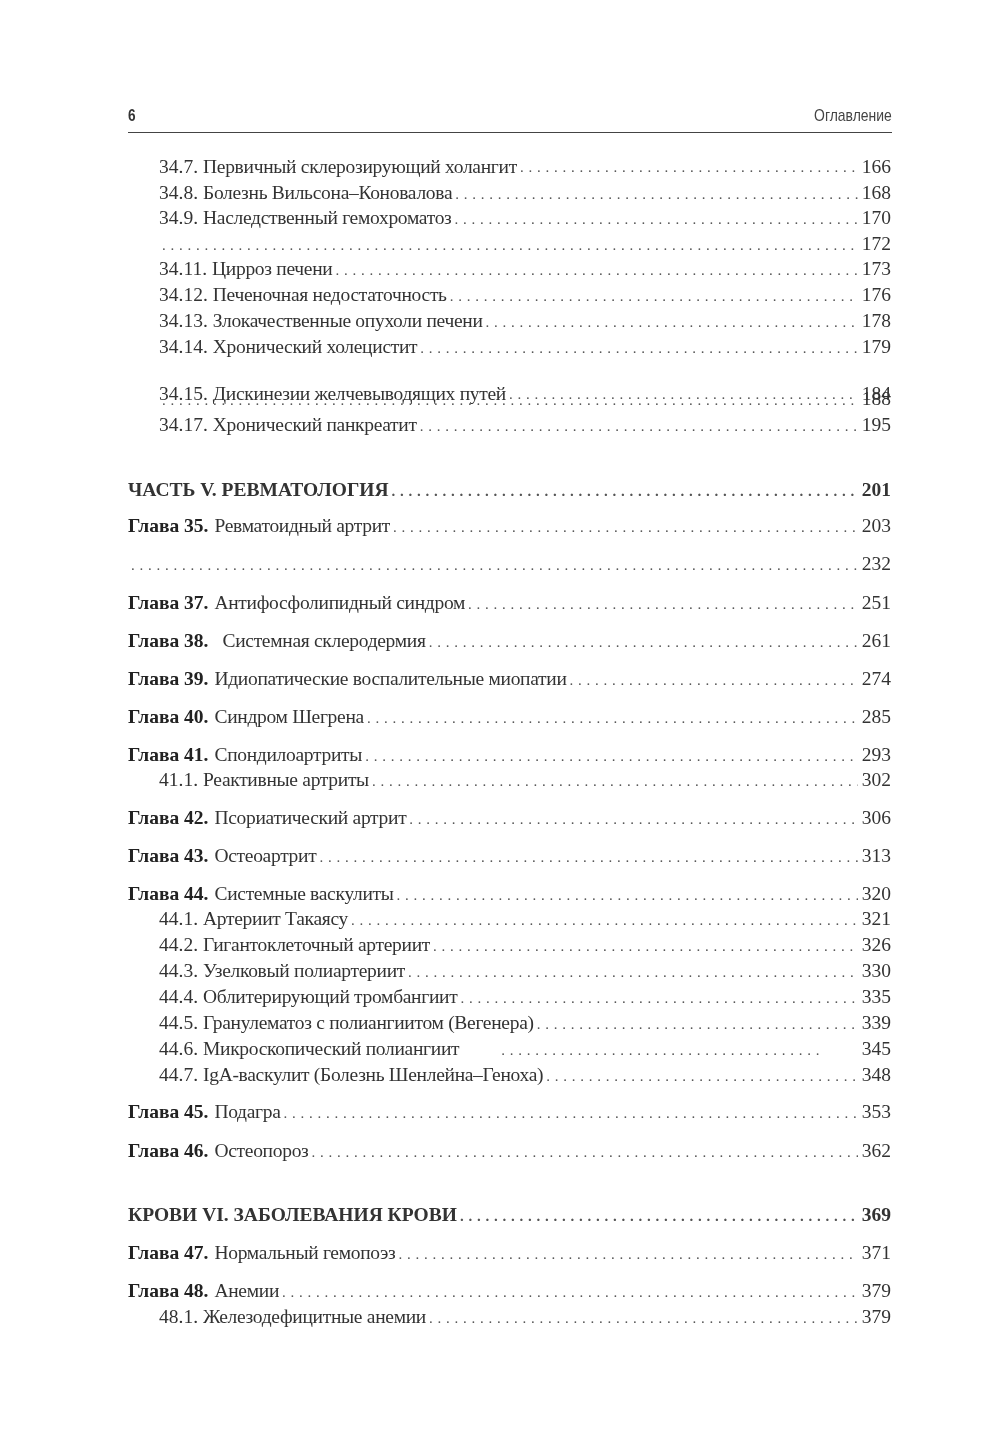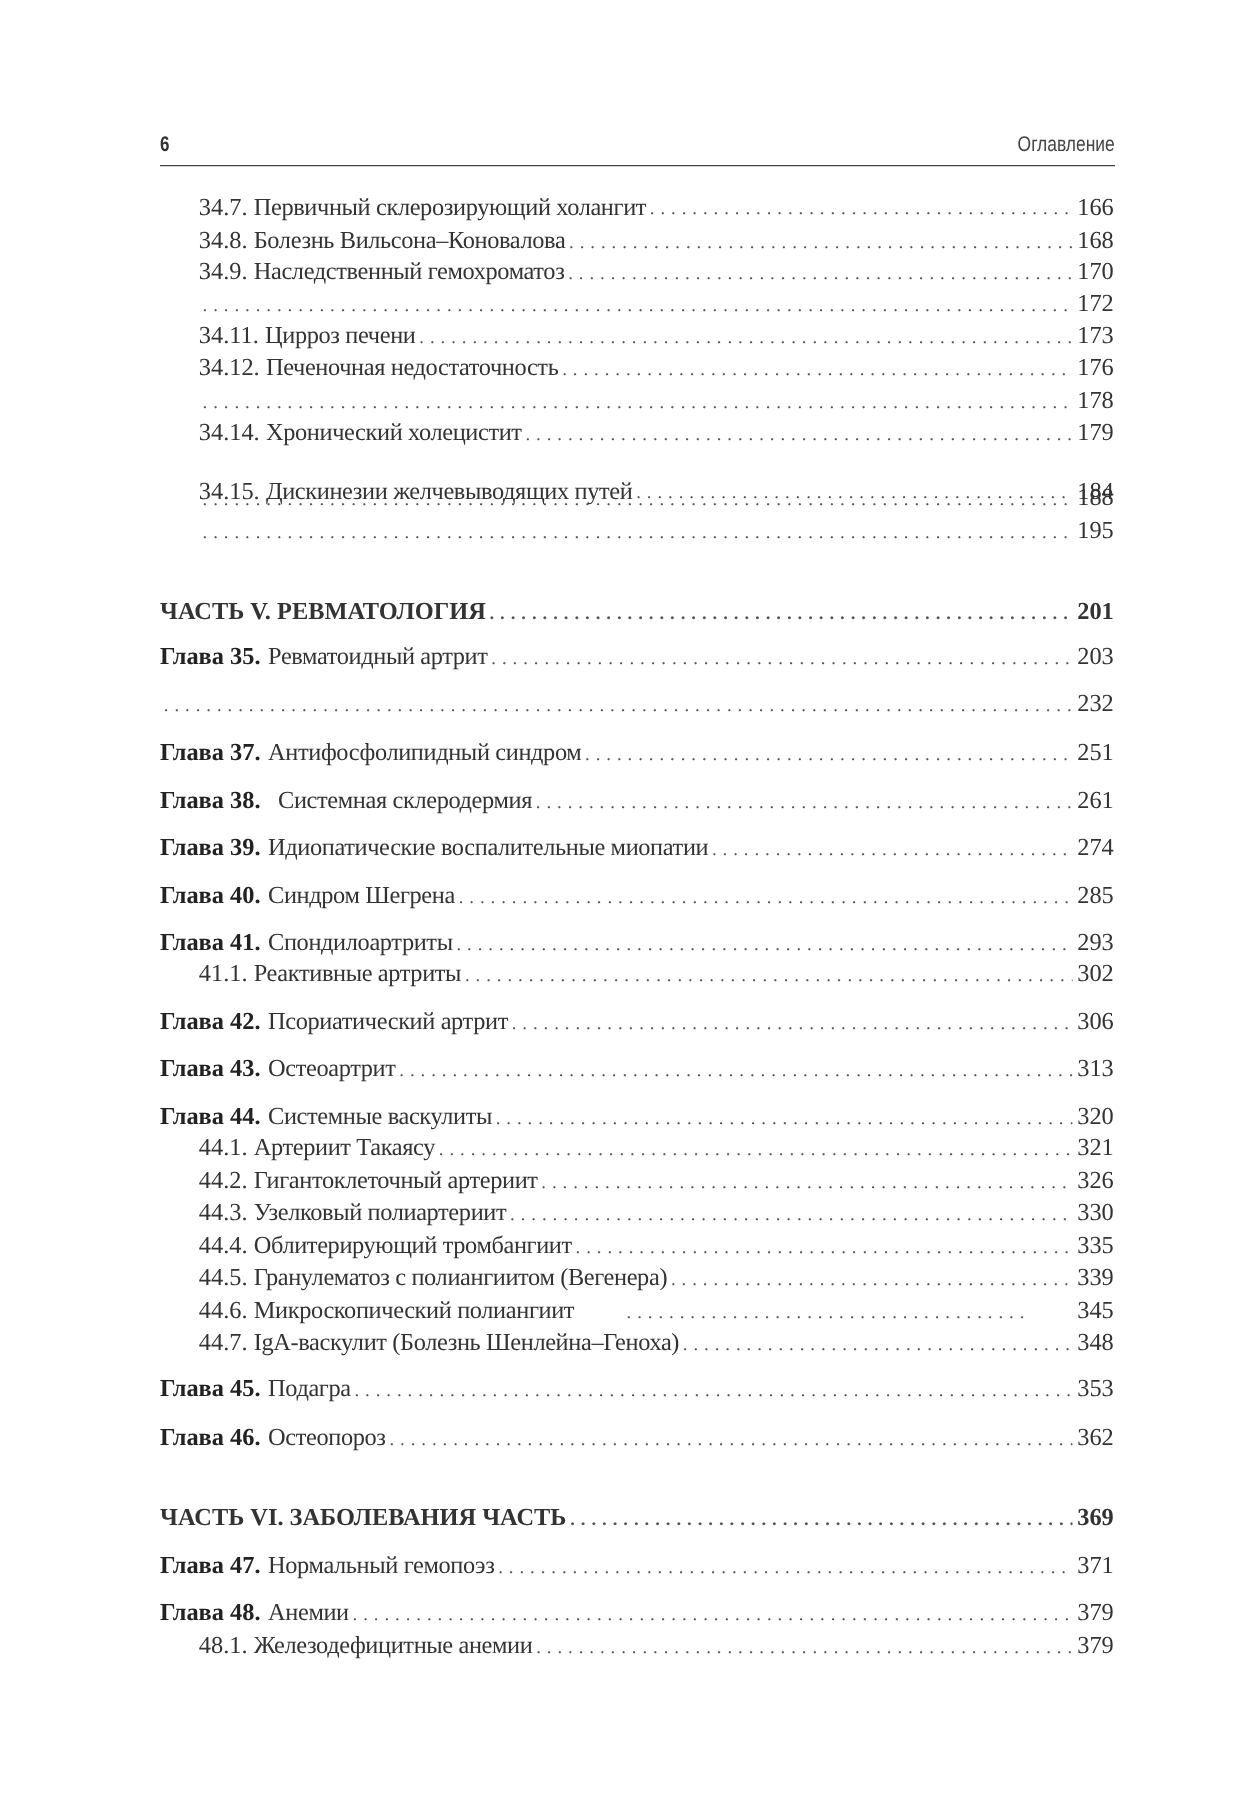--- a/index.html
+++ b/index.html
@@ -51,38 +51,40 @@
     <span class="lbl"><span>34.11.</span><span class="title" style="margin-left: 5px;">Цирроз печени</span></span>
     <span class="leader"></span>
     <span class="pg">173</span>
   </div>
     <div class="row sub" style="top: 283px;">
     <span class="lbl"><span>34.12.</span><span class="title" style="margin-left: 5px;">Печеночная недостаточность</span></span>
     <span class="leader"></span>
     <span class="pg">176</span>
   </div>
     <div class="row sub" style="top: 309px;">
+    <span class="lbl"><span>34.13.</span><span class="title" style="margin-left: 5px;">Злокачественные опухоли печени</span></span>
     <span class="leader"></span>
     <span class="pg">178</span>
   </div>
     <div class="row sub" style="top: 335px;">
     <span class="lbl"><span>34.14.</span><span class="title" style="margin-left: 5px;">Хронический холецистит</span></span>
     <span class="leader"></span>
     <span class="pg">179</span>
   </div>
     <div class="row sub" style="top: 382px; align-items: center;">
     <span class="lbl"><span>34.15.</span><span class="title" style="margin-left: 5px;">Дискинезии желчевыводящих путей</span></span>
     <span class="leader"></span>
     <span class="pg">184</span>
   </div>
     <div class="row sub" style="top: 387px;">
     <span class="leader"></span>
     <span class="pg">188</span>
   </div>
     <div class="row sub" style="top: 413px;">
+    <span class="lbl"><span>34.17.</span><span class="title" style="margin-left: 5px;">Хронический панкреатит</span></span>
     <span class="leader"></span>
     <span class="pg">195</span>
   </div>
     <div class="row part" style="top: 478px;">
     <span class="lbl"><span class="title">ЧАСТЬ V. РЕВМАТОЛОГИЯ</span></span>
     <span class="leader"></span>
     <span class="pg">201</span>
   </div>
     <div class="row chapter" style="top: 514px;">
     <span class="lbl"><b class="num">Глава 35.</b><span class="title" style="margin-left: 6px;">Ревматоидный артрит</span></span>
@@ -177,21 +179,21 @@
     <span class="lbl"><b class="num">Глава 45.</b><span class="title" style="margin-left: 6px;">Подагра</span></span>
     <span class="leader"></span>
     <span class="pg">353</span>
   </div>
     <div class="row chapter" style="top: 1139px;">
     <span class="lbl"><b class="num">Глава 46.</b><span class="title" style="margin-left: 6px;">Остеопороз</span></span>
     <span class="leader"></span>
     <span class="pg">362</span>
   </div>
     <div class="row part" style="top: 1203px;">
-    <span class="lbl"><span class="title">ЧАСТЬ VI. ЗАБОЛЕВАНИЯ ЧАСТЬ</span></span>
+    <span class="lbl"><span class="title">КРОВИ VI. ЗАБОЛЕВАНИЯ КРОВИ</span></span>
     <span class="leader"></span>
     <span class="pg">369</span>
   </div>
     <div class="row chapter" style="top: 1241px;">
     <span class="lbl"><b class="num">Глава 47.</b><span class="title" style="margin-left: 6px;">Нормальный гемопоэз</span></span>
     <span class="leader"></span>
     <span class="pg">371</span>
   </div>
     <div class="row chapter" style="top: 1279px;">
     <span class="lbl"><b class="num">Глава 48.</b><span class="title" style="margin-left: 6px;">Анемии</span></span>

